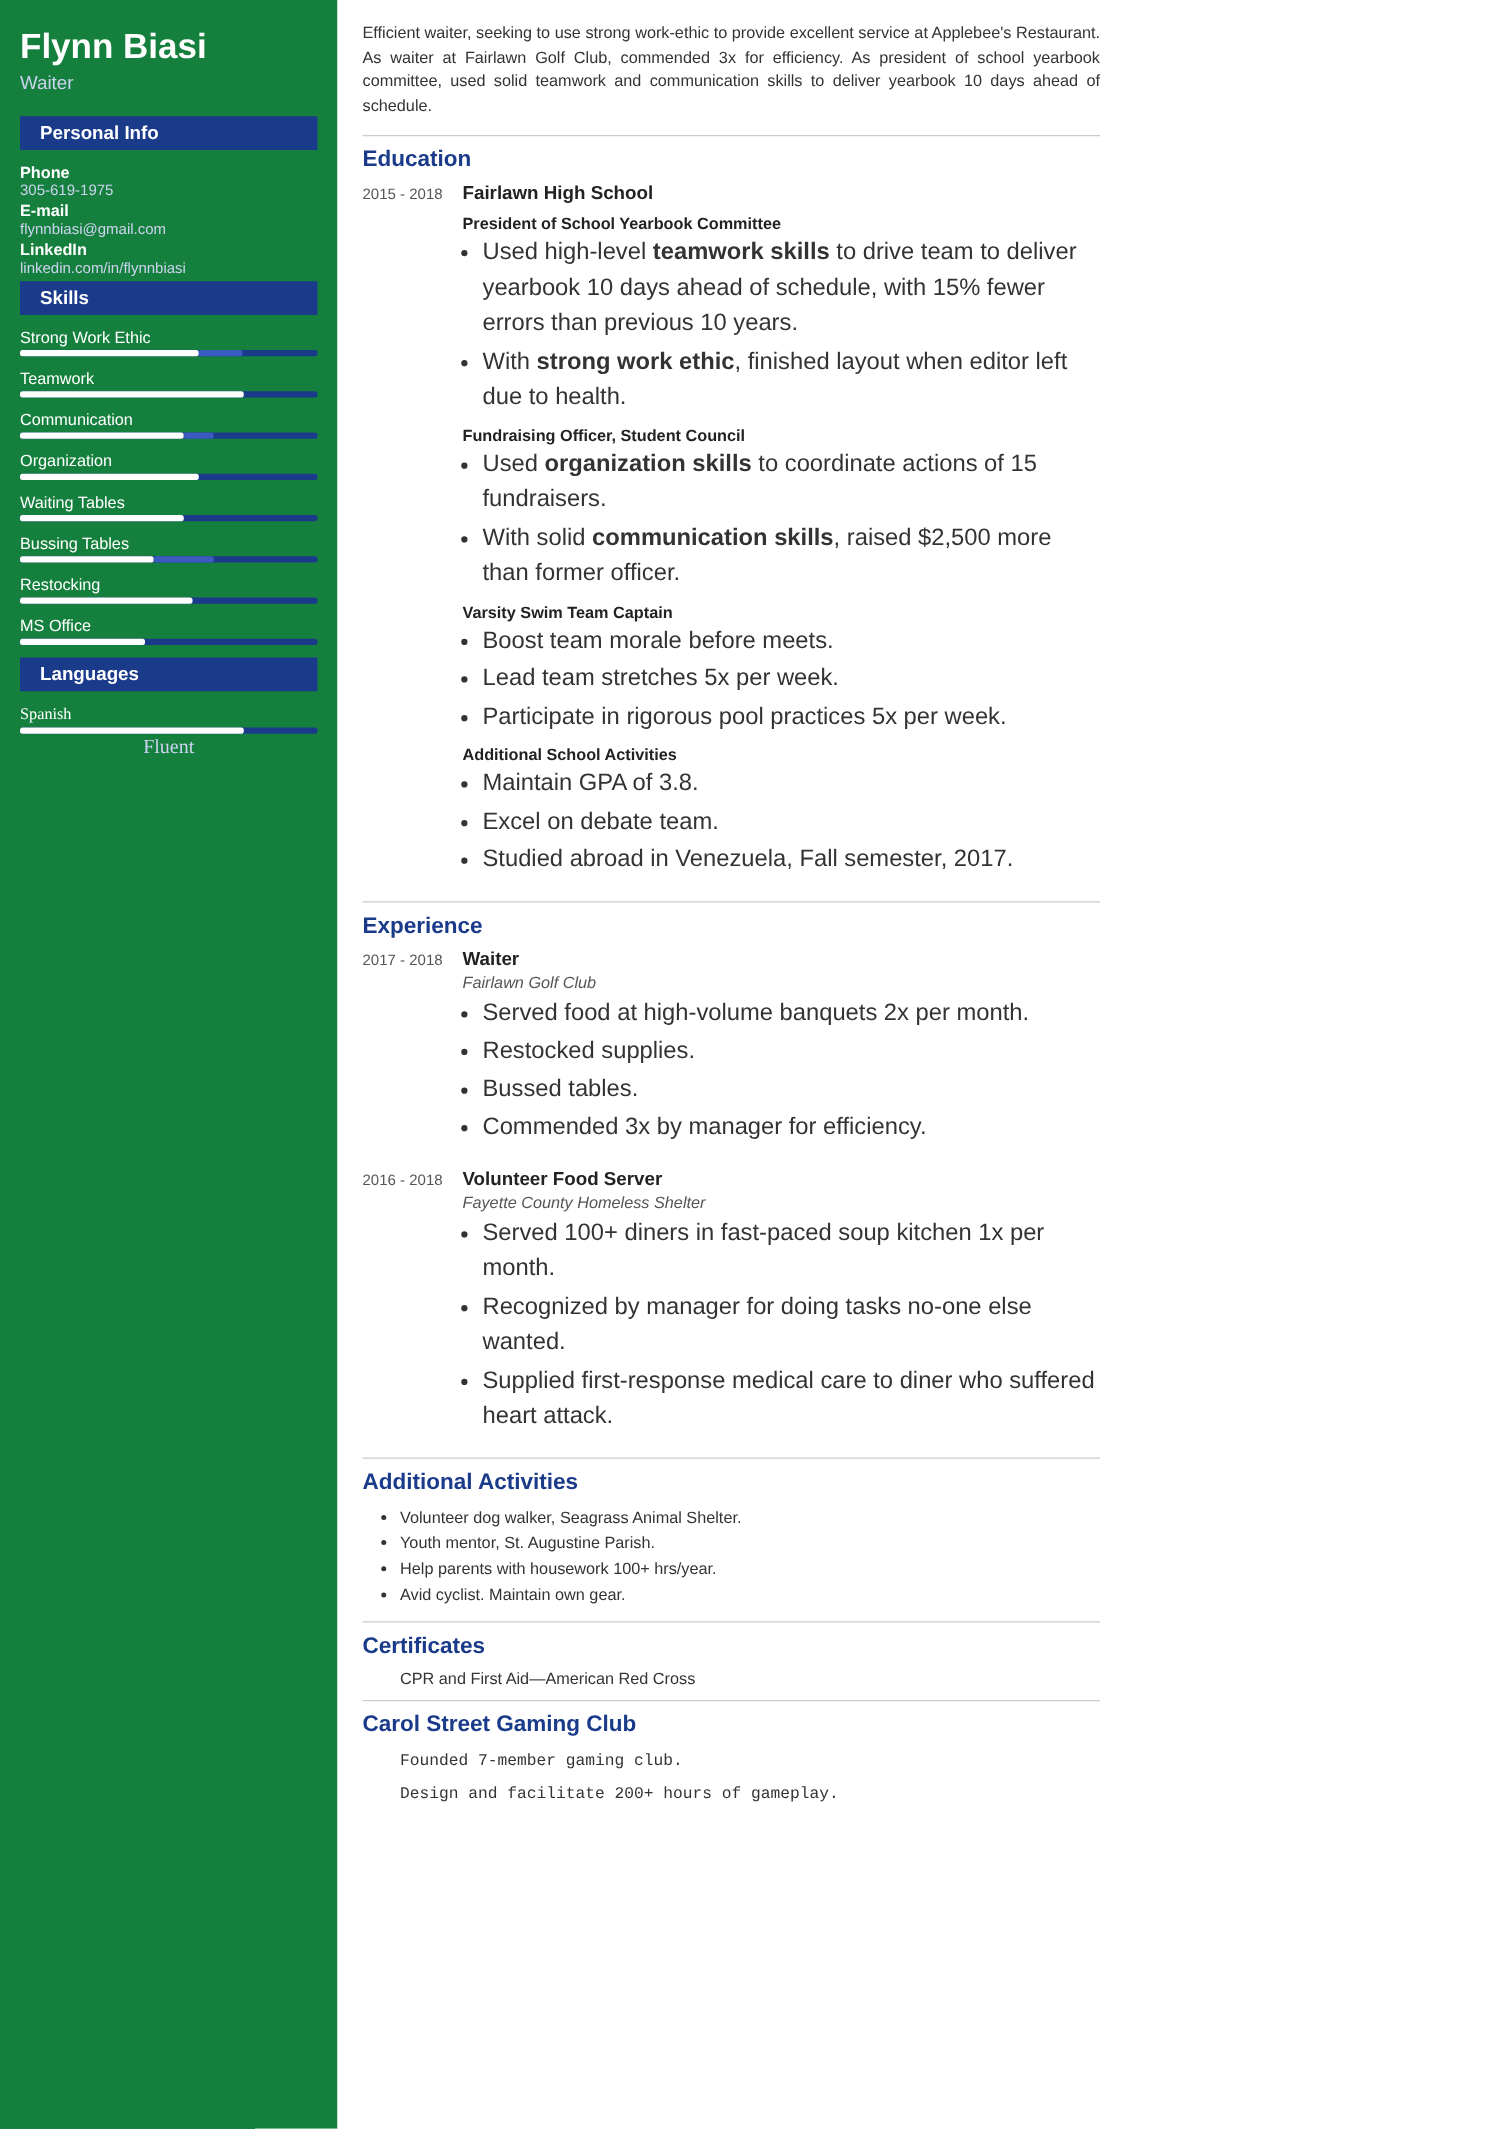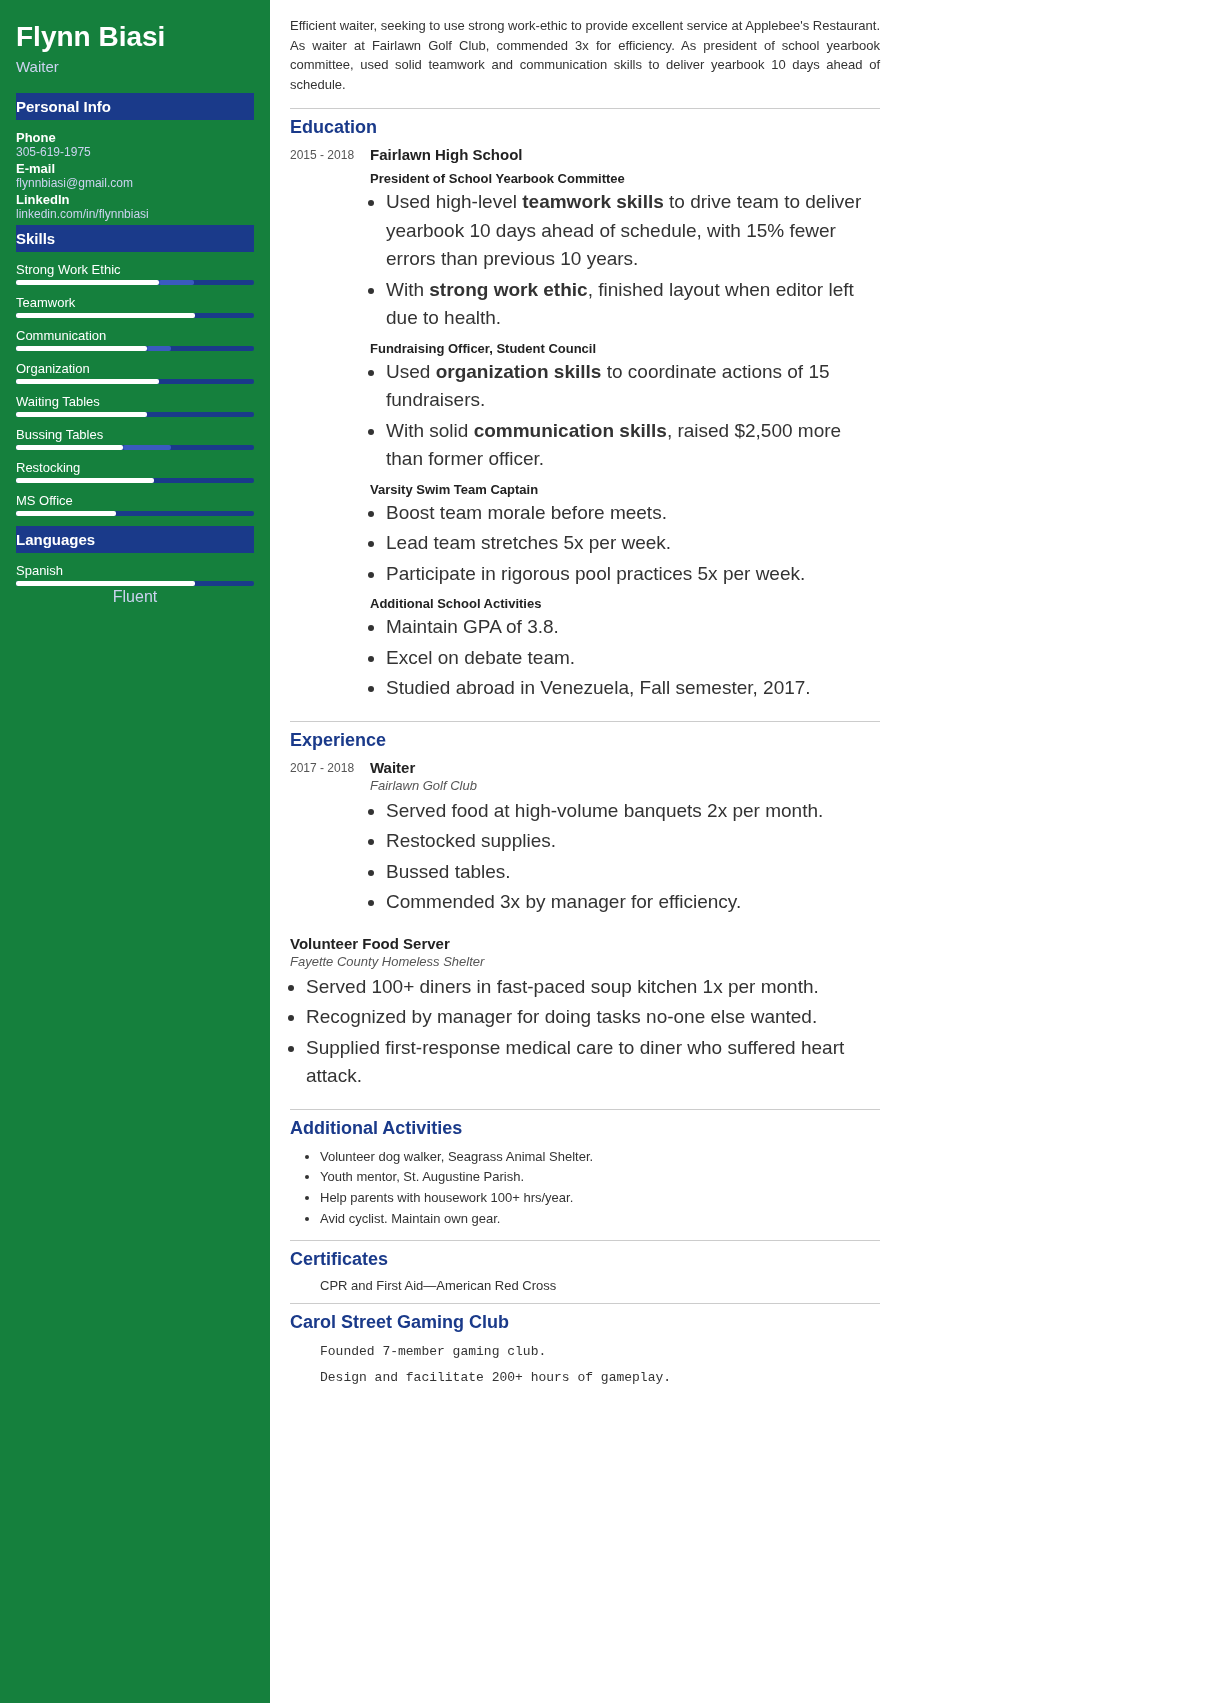--- a/index.html
+++ b/index.html
@@ -31,21 +31,21 @@
     .sidebar-title {
       font-size: 15px;
       color: #ccd3f0;
       margin-bottom: 18px;
     }
     .sidebar-section-header {
       background-color: #1a3a8a;
       color: #fff;
       font-size: 15px;
       font-weight: bold;
-      padding: 5px 0;
+      padding: 5px 16px;
       margin-bottom: 10px;
       margin-top: 4px;
     }
     .info-label {
       font-weight: bold;
       font-size: 13px;
       color: #fff;
       margin-top: 2px;
     }
     .info-value {
@@ -84,20 +84,21 @@
     }
     .skill-bar-row {
       display: flex;
       height: 5px;
       width: 100%;
     }
 
     
     .lang-item {
       margin-bottom: 6px;
+      font-family: Liberation Serif, serif;
     }
     .lang-name {
       font-size: 13px;
       color: #fff;
       margin-bottom: 3px;
     }
     .lang-fluent {
       font-size: 16px;
       color: #ccd3f0;
       text-align: center;
@@ -353,20 +354,21 @@
           <div class="entry-subrole">Fairlawn Golf Club</div>
           <ul class="entry-bullets">
             <li>Served food at high-volume banquets 2x per month.</li>
             <li>Restocked supplies.</li>
             <li>Bussed tables.</li>
             <li>Commended 3x by manager for efficiency.</li>
           </ul>
         </div>
       </div>
       <div class="exp-entry">
+        <div class="entry-date">2016 - 2018</div>
         <div class="entry-body">
           <div class="entry-org">Volunteer Food Server</div>
           <div class="entry-subrole">Fayette County Homeless Shelter</div>
           <ul class="entry-bullets">
             <li>Served 100+ diners in fast-paced soup kitchen 1x per month.</li>
             <li>Recognized by manager for doing tasks no-one else wanted.</li>
             <li>Supplied first-response medical care to diner who suffered heart attack.</li>
           </ul>
         </div>
       </div>

